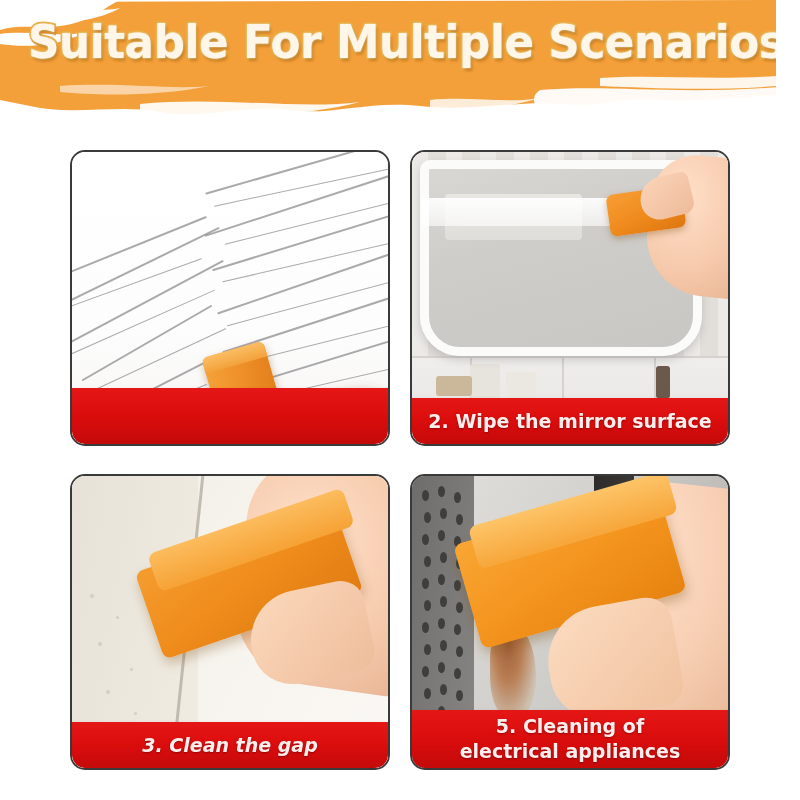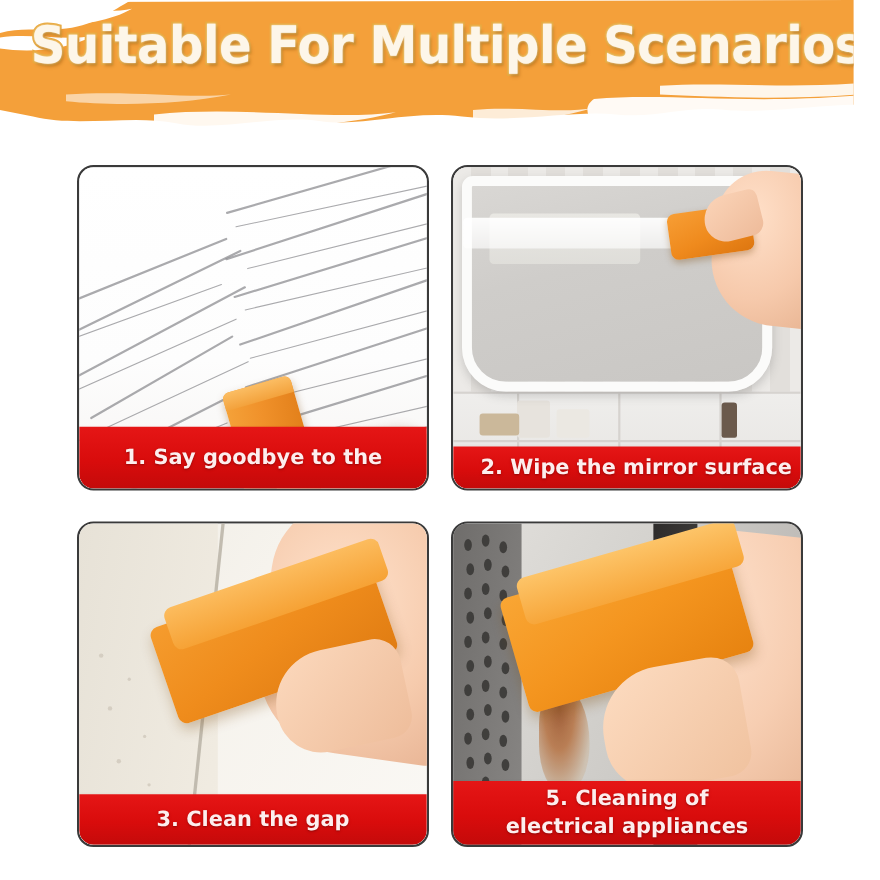--- a/index.html
+++ b/index.html
@@ -46,21 +46,21 @@
     position:absolute;
     width:320px;height:296px;
     border:2px solid #3a3a3a;
     border-radius:15px;
     overflow:hidden;
     background:#f2f2f2;
     box-sizing:border-box;
   }
   .p1{left:0;top:0;}
   .p2{left:340px;top:0;}
-  .p3{left:0;top:324px;}
+  .p3{left:0;top:324px;font-style:italic;}
   .p4{left:340px;top:324px;}
 
   .photo{position:absolute;inset:0;overflow:hidden;}
 
   
   .caption{
     position:absolute;left:0;right:0;bottom:0;
     background:linear-gradient(180deg,#e51616 0%,#d90c0c 55%,#c40a0a 100%);
     border-bottom-left-radius:13px;
     border-bottom-right-radius:13px;
@@ -70,21 +70,21 @@
     font-size:19px;
     line-height:25px;
     text-align:center;
     display:flex;align-items:center;justify-content:center;
     text-shadow:0 1px 2px rgba(90,0,0,.55);
     box-shadow:0 3px 5px rgba(60,0,0,.28);
     padding:0 8px;
     box-sizing:border-box;
   }
   .cap1{height:56px;}
-  .cap2{height:38px;justify-content:flex-end;}
+  .cap2{height:46px;}
   .cap3{height:46px;}
   .cap4{height:58px;}
   .caption span{display:block;}
 
   
   .wall{position:absolute;inset:0;background:
       linear-gradient(180deg,#ffffff 0%,#fdfdfd 60%,#f6f4f2 100%);}
   .scribble{position:absolute;background:#8d8d92;border-radius:2px;opacity:.75;}
   .eraser1{
     position:absolute;left:140px;top:196px;width:64px;height:86px;
@@ -285,21 +285,20 @@
       <div class="scribble" style="left:158px;top:192px;width:170px;height:1px;transform:rotate(-14deg)"></div>
       <div class="scribble" style="left:150px;top:212px;width:180px;height:2px;transform:rotate(-17deg)"></div>
       <div class="scribble" style="left:162px;top:234px;width:160px;height:1px;transform:rotate(-13deg)"></div>
       <div class="scribble" style="left:206px;top:250px;width:120px;height:2px;transform:rotate(-16deg)"></div>
       <div class="hand1"></div>
       <div class="hand1b"></div>
       <div class="eraser1"></div>
     </div>
     <div class="caption cap1">
       <div>
-        <span>1. Say goodbye to the</span>
       </div>
     </div>
   </div>
 
   <div class="panel p2">
     <div class="photo">
       <div class="bath-bg"></div>
       <div class="curtain"></div>
       <div class="tilewall">
         <div class="tileline" style="left:0;top:0;width:100%;height:2px"></div>

